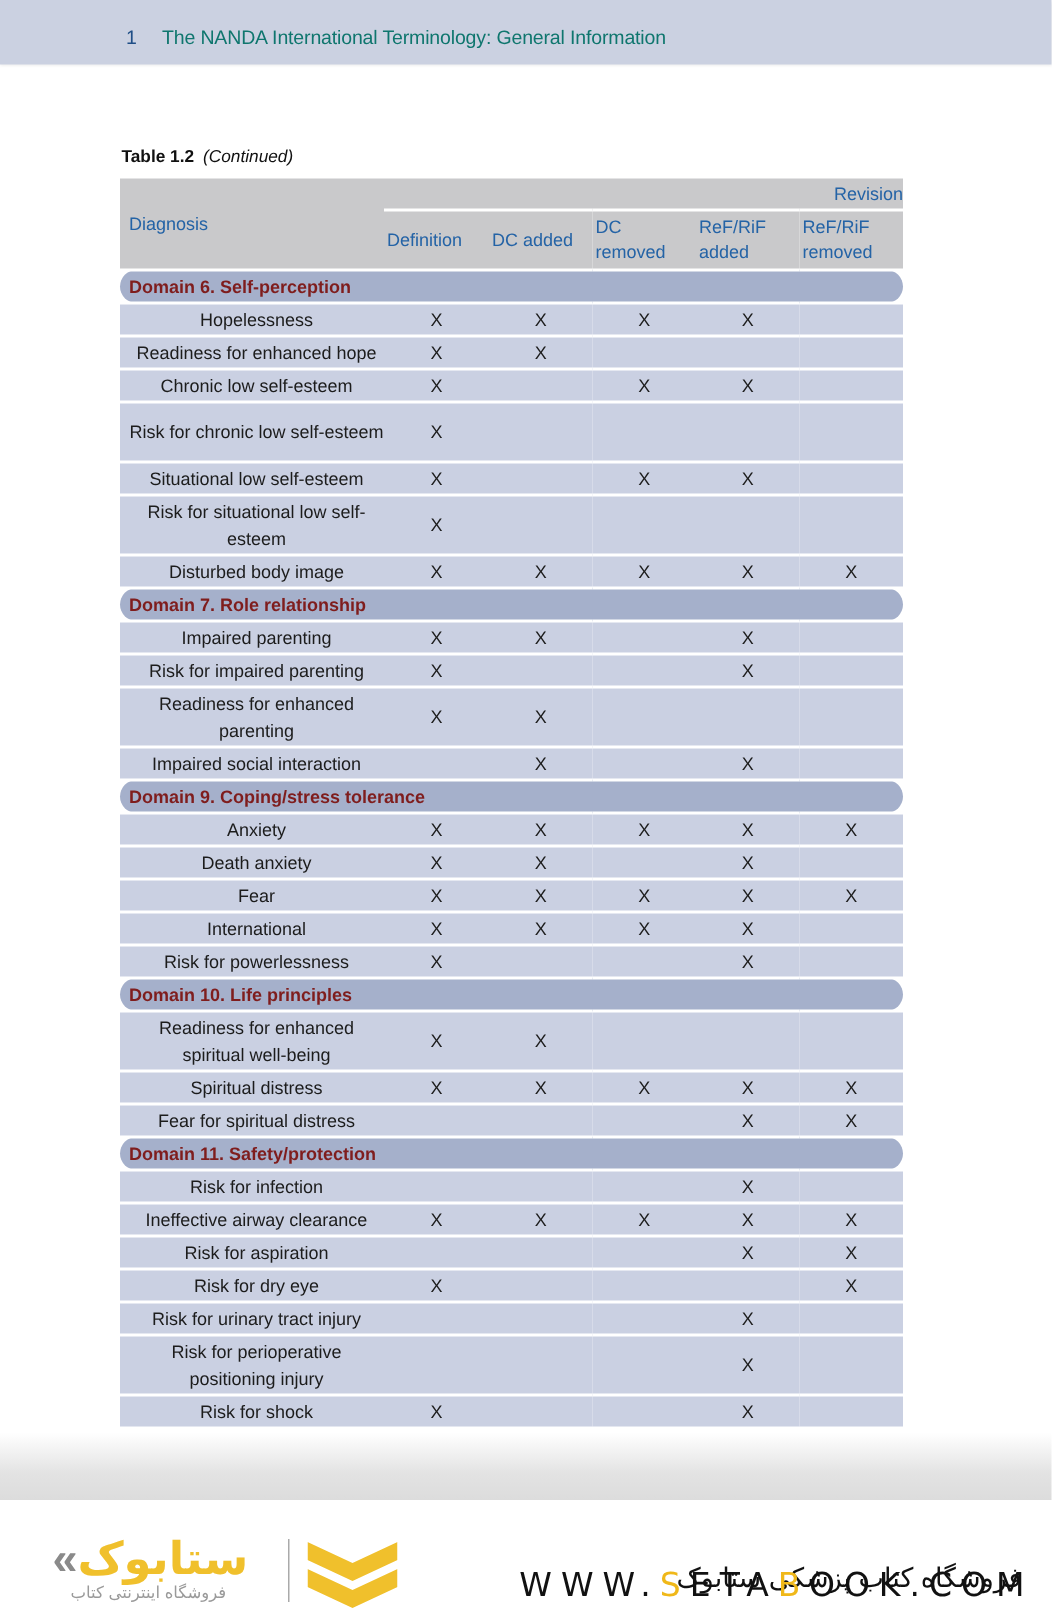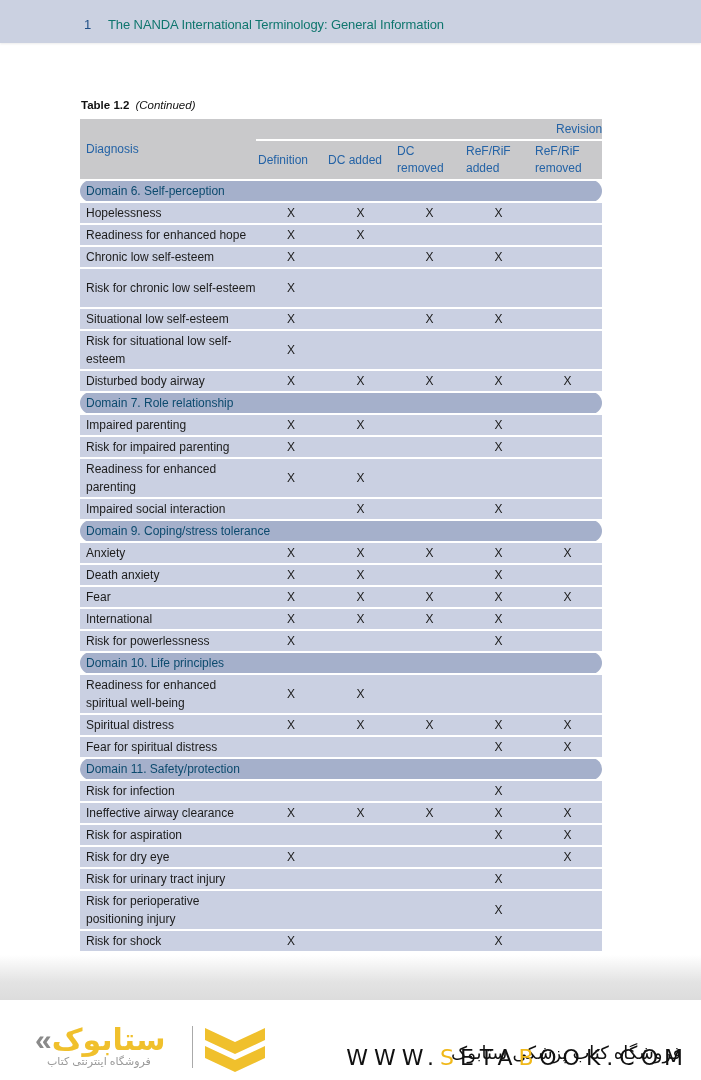--- a/index.html
+++ b/index.html
@@ -11,23 +11,23 @@
   .running-head .title { position:absolute; left:108px; top:17px; font-size:13px; color:#0f766e; letter-spacing:-0.1px; }
   .caption { position:absolute; left:81px; top:99px; font-size:11.5px; color:#111; }
   .caption b { font-weight:bold; }
   .caption i { margin-left:6px; }
   table { position:absolute; left:80px; top:119px; width:522px; border-collapse:collapse; table-layout:fixed; font-size:12px; color:#1c1c1c; }
   td, th { padding:0; }
   .hdr th { background:#c9c9cb; color:#2463a6; font-weight:normal; text-align:left; font-size:12px; }
   .hdr .diag { padding-left:6px; vertical-align:middle; }
   .hdr .rev { height:20px; border-bottom:2px solid #ffffff; padding-left:2px; vertical-align:middle;text-align:right; }
   .hdr .sub th { height:38px; vertical-align:middle; line-height:17px; }
-  .domain td { background:#a5b0cb; height:20px; font-weight:normal; padding-left:6px; color:#0c4a6e; border-top:2px solid #fff;border-radius:11px; }
+  .domain td { background:#a5b0cb; height:20px; font-weight:bold; padding-left:6px; color:#7f1d1d; border-top:2px solid #fff;border-radius:11px; }
   .row td { background:#cad0e2; border-top:2px solid #ffffff; height:20px; line-height:18px; }
-  .row td.name { padding-left:6px; }
+  .row td.name { padding-left:6px;text-align:center; }
   .row td.tall { height:38px; }
   .row td.x { text-align:center; }
   .footer-shade { position:absolute; left:0; top:955px; width:701px; height:45px;
                   background:linear-gradient(#ffffff, #e3e3e3 60%, #dcdcdc); }
   .footer { position:absolute; left:0; top:1000px; width:701px; height:80px; background:#ffffff; }
   .logo { position:absolute; left:35px; top:1022px; width:230px; height:50px; }
   .logo .brand { position:absolute; left:0; top:0; font-size:30px; font-weight:bold; color:#8a8a8a; letter-spacing:1px; }
   .logo .brand .y { color:#f0c02c; }
   .logo .sub { position:absolute; left:12px; top:33px; font-size:11px; color:#9a9a9a; direction:rtl; }
   .logo .sep { position:absolute; left:157px; top:4px; width:1px; height:42px; background:#aaa; }
@@ -116,21 +116,21 @@
       </tr>
       <tr class="row">
         <td class="name tall">Risk for situational low self-esteem</td>
         <td class="x">X</td>
         <td class="x"></td>
         <td class="x"></td>
         <td class="x"></td>
         <td class="x"></td>
       </tr>
       <tr class="row">
-        <td class="name">Disturbed body airway</td>
+        <td class="name">Disturbed body image</td>
         <td class="x">X</td>
         <td class="x">X</td>
         <td class="x">X</td>
         <td class="x">X</td>
         <td class="x">X</td>
       </tr>
       <tr class="domain">
         <td colspan="6">Domain 7. Role relationship</td>
       </tr>
       <tr class="row">

